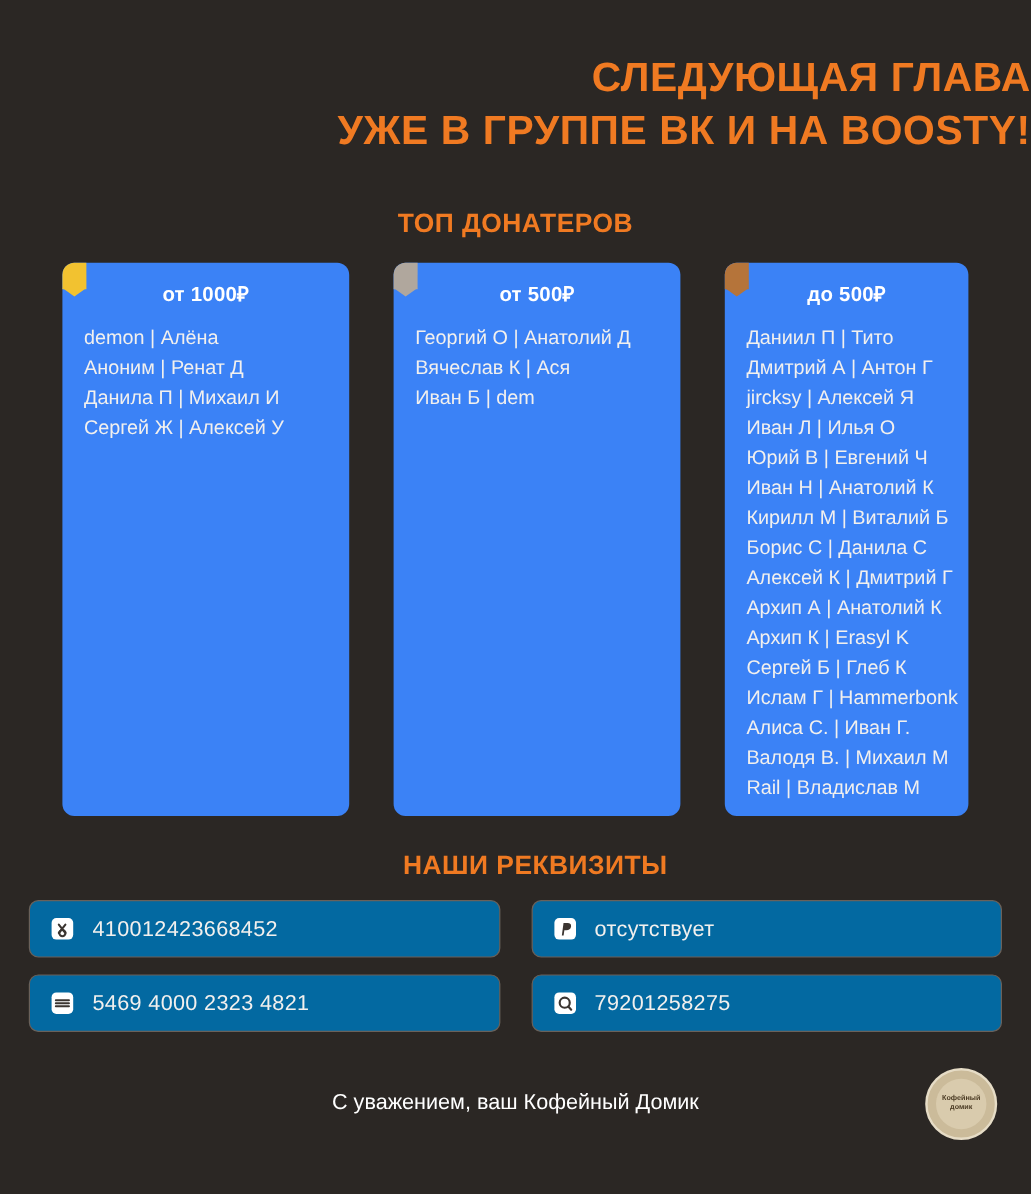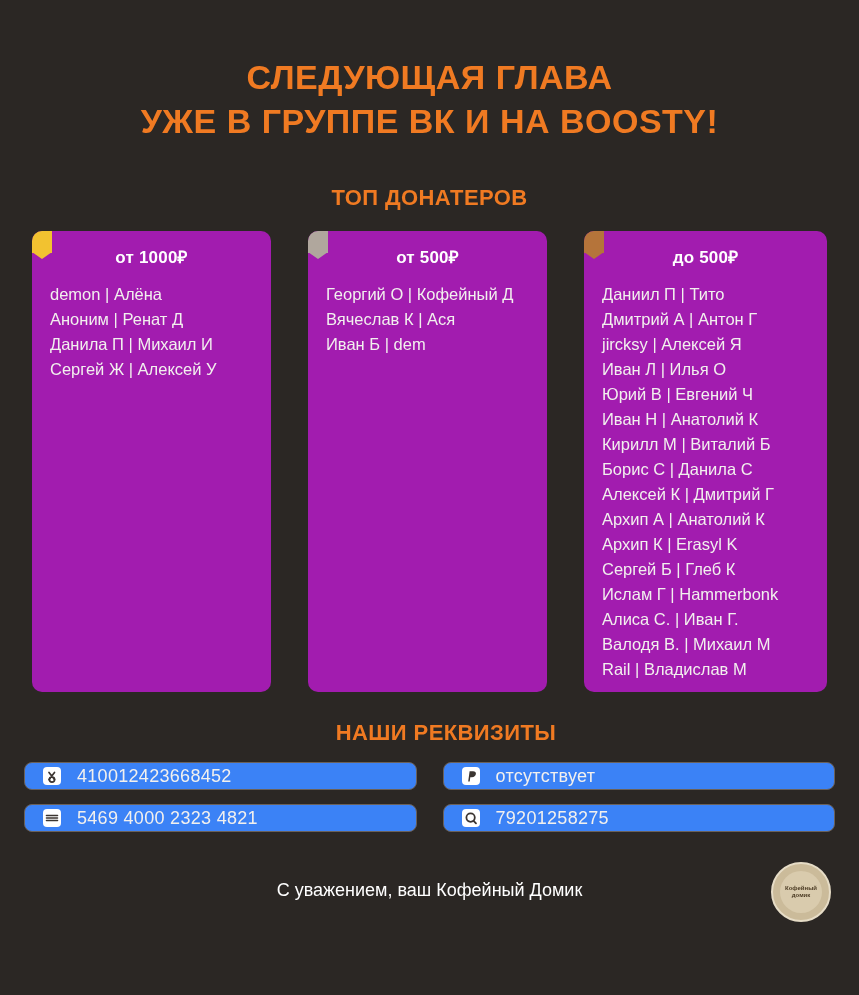--- a/index.html
+++ b/index.html
@@ -18,22 +18,22 @@
 
   .page {
     width: 859px;
     height: 995px;
     position: relative;
     box-sizing: border-box;
   }
 
   
   .headline {
-    text-align: center;
-    padding-top: 56px;
+    text-align: right;
+    padding-top: 44px;
     line-height: 1.28;
   }
   .headline .line {
     font-size: 34px;
     font-weight: bold;
     letter-spacing: 0.5px;
     color: #f07a22;
     text-transform: uppercase;
     display: block;
   }
@@ -54,29 +54,29 @@
   .donor-columns {
     margin-top: 20px;
     display: flex;
     justify-content: center;
     align-items: flex-start;
     gap: 37px;
     padding: 0 24px;
     box-sizing: border-box;
   }
   .donor-card {
-    background: #a21caf;
+    background: #3b82f6;
     border-radius: 10px;
     position: relative;
     box-sizing: border-box;
     padding: 14px 18px 16px 18px;
   }
   .donor-card.tier1 { width: 239px; }
   .donor-card.tier2 { width: 239px; }
-  .donor-card.tier3 { width: 243px; }
+  .donor-card.tier3 { width: 203px; }
   .donor-card.tier1, .donor-card.tier2 { height: 461px; }
   .donor-card.tier3 { height: 461px; }
 
   .card-ribbon {
     position: absolute;
     top: 0;
     left: 0;
     width: 20px;
     height: 22px;
     border-top-left-radius: 10px;
@@ -125,24 +125,24 @@
   .requisites {
     margin-top: 16px;
     padding: 0 24px;
     box-sizing: border-box;
     display: grid;
     grid-template-columns: 1fr 1fr;
     grid-column-gap: 26px;
     grid-row-gap: 14px;
   }
   .req-row {
-    background: #3b82f6;
+    background: #0369a1;
     border: 1px solid #6a615a;
     border-radius: 8px;
-    height: 28px;
+    height: 48px;
     display: flex;
     align-items: center;
     padding: 0 14px;
     box-sizing: border-box;
   }
   .req-icon {
     width: 26px;
     height: 26px;
     margin-right: 12px;
     flex: 0 0 26px;
@@ -224,21 +224,21 @@
         <li>Аноним | Ренат Д</li>
         <li>Данила П | Михаил И</li>
         <li>Сергей Ж | Алексей У</li>
       </ul>
     </div>
 
     <div class="donor-card tier2">
       <div class="card-ribbon ribbon-silver"></div>
       <div class="tier-label">от 500₽</div>
       <ul class="donor-list left">
-        <li>Георгий О | Кофейный Д</li>
+        <li>Георгий О | Анатолий Д</li>
         <li>Вячеслав К | Ася</li>
         <li>Иван Б | dem</li>
       </ul>
     </div>
 
     <div class="donor-card tier3">
       <div class="card-ribbon ribbon-bronze"></div>
       <div class="tier-label">до 500₽</div>
       <ul class="donor-list left">
         <li>Даниил П | Тито</li>

